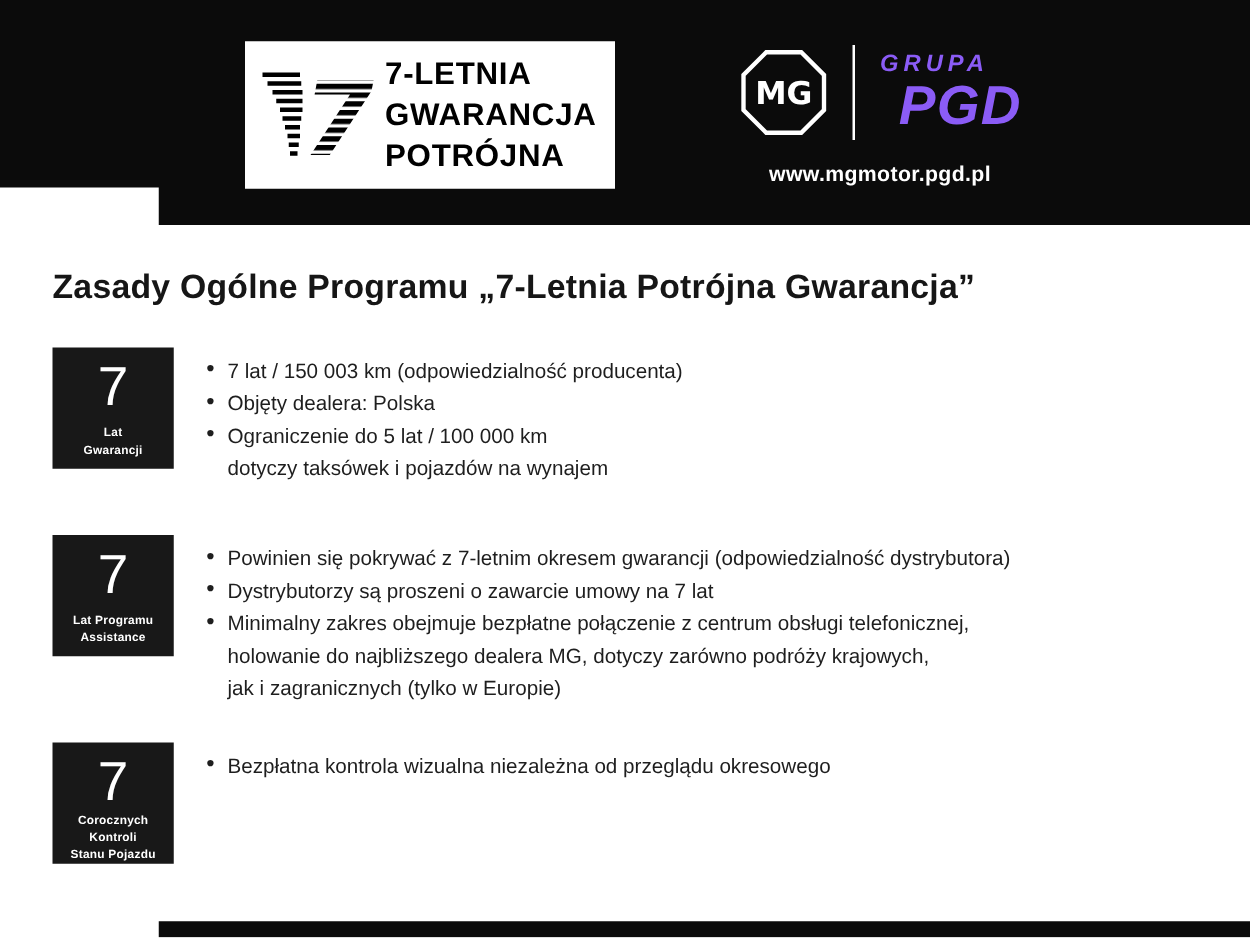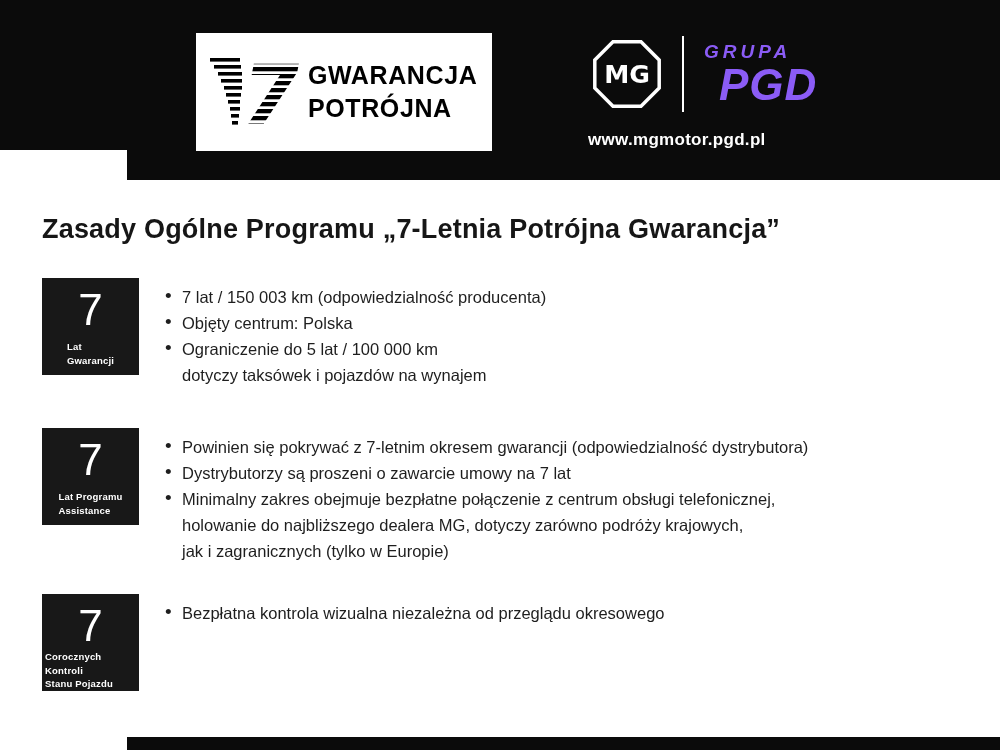--- a/index.html
+++ b/index.html
@@ -17,37 +17,37 @@
   .logo-text { font-weight:bold; font-size:25px; line-height:1.32; color:#000;
                letter-spacing:0.6px; white-space:nowrap; }
 
   .mg-block { position:absolute; left:592px; top:36px; display:flex; align-items:center; }
   .octagon-wrap { width:70px; height:70px; }
   .header-divider { width:2px; height:76px; background:#fff; margin:0 20px; }
   .grupa-stack { color:#8b5cf6; font-style:italic; font-weight:bold; line-height:1; }
   .grupa-top { font-size:19px; letter-spacing:4px; display:block; margin-bottom:2px; }
   .grupa-bottom { font-size:44px; letter-spacing:1px; display:block;margin-left:15px; }
 
-  .website { position:absolute; left:588px; top:130px; width:232px; 
+  .website { position:absolute; left:588px; top:130px; width:232px; text-align:center;
              color:#fff; font-weight:bold; font-size:17px; letter-spacing:0.3px; }
 
   
   .title { position:absolute; left:42px; top:214px; font-size:27px; font-weight:bold;
            color:#161616; letter-spacing:0.2px; }
 
   .section { position:absolute; left:42px; display:flex; align-items:flex-start; }
   .section-1 { top:278px; }
   .section-2 { top:428px; }
   .section-3 { top:594px; }
 
   .badge { width:97px; height:97px; background:#181818; color:#fff;
            display:flex; flex-direction:column; align-items:center;
            padding:8px 3px 8px; flex:0 0 auto; }
   .badge-digit { font-size:44px; line-height:1.1; font-weight:normal; }
-  .badge-label { margin-top:auto; font-size:9.5px; font-weight:bold; 
+  .badge-label { margin-top:auto; font-size:9.5px; font-weight:bold; text-align:center;
                  white-space:pre-line; line-height:1.4; letter-spacing:0.2px; }
 
   .bullets { list-style:none; margin-left:26px; margin-top:6px; color:#1e1e1e;
              font-size:16.5px; line-height:26px; }
   .bullets li { position:relative; padding-left:17px; white-space:pre-line; }
   .bullets li::before { content:"\2022"; position:absolute; left:0; top:-1px; font-size:19px; }
 
   .footer-bar { position:absolute; left:127px; right:0; bottom:0; height:13px; background:#0b0b0b; }
 </style>
 </head>
@@ -73,20 +73,21 @@
           <rect x="16" y="40" width="18" height="3.6"></rect>
           <rect x="18" y="47" width="15" height="3.6"></rect>
           <rect x="20" y="54" width="12" height="3.6"></rect>
           <rect x="22" y="61" width="10" height="3.6"></rect>
           <rect x="23" y="68" width="8" height="3.6"></rect>
           <rect x="24" y="75" width="6" height="3.6"></rect>
         </g>
         <text x="34" y="78" font-family="'DejaVu Sans', sans-serif" font-size="82" font-weight="bold" font-style="italic" fill="url(#stripes)">7</text>
       </svg>
       <div class="logo-text">
+        <div>7-LETNIA</div>
         <div>GWARANCJA</div>
         <div>POTRÓJNA</div>
       </div>
     </div>
 
     <div class="mg-block">
       <svg class="octagon-wrap" viewBox="0 0 100 100" aria-hidden="true">
         <polygon points="30,4 70,4 96,30 96,70 70,96 30,96 4,70 4,30" fill="none" stroke="#fff" stroke-width="5"></polygon>
         <text x="50" y="63" text-anchor="middle" font-family="'DejaVu Sans', sans-serif" font-size="36" font-weight="bold" fill="#fff">MG</text>
       </svg>
@@ -103,21 +104,21 @@
   <div class="title">Zasady Ogólne Programu „7-Letnia Potrójna Gwarancja”</div>
 
   <div class="section section-1">
     <div class="badge">
       <div class="badge-digit">7</div>
       <div class="badge-label">Lat
 Gwarancji</div>
     </div>
     <ul class="bullets">
       <li>7 lat / 150 003 km (odpowiedzialność producenta)</li>
-      <li>Objęty centrum: Polska</li>
+      <li>Objęty dealera: Polska</li>
       <li>Ograniczenie do 5 lat / 100 000 km
 dotyczy taksówek i pojazdów na wynajem</li>
     </ul>
   </div>
 
   <div class="section section-2">
     <div class="badge">
       <div class="badge-digit">7</div>
       <div class="badge-label">Lat Programu
 Assistance</div>

